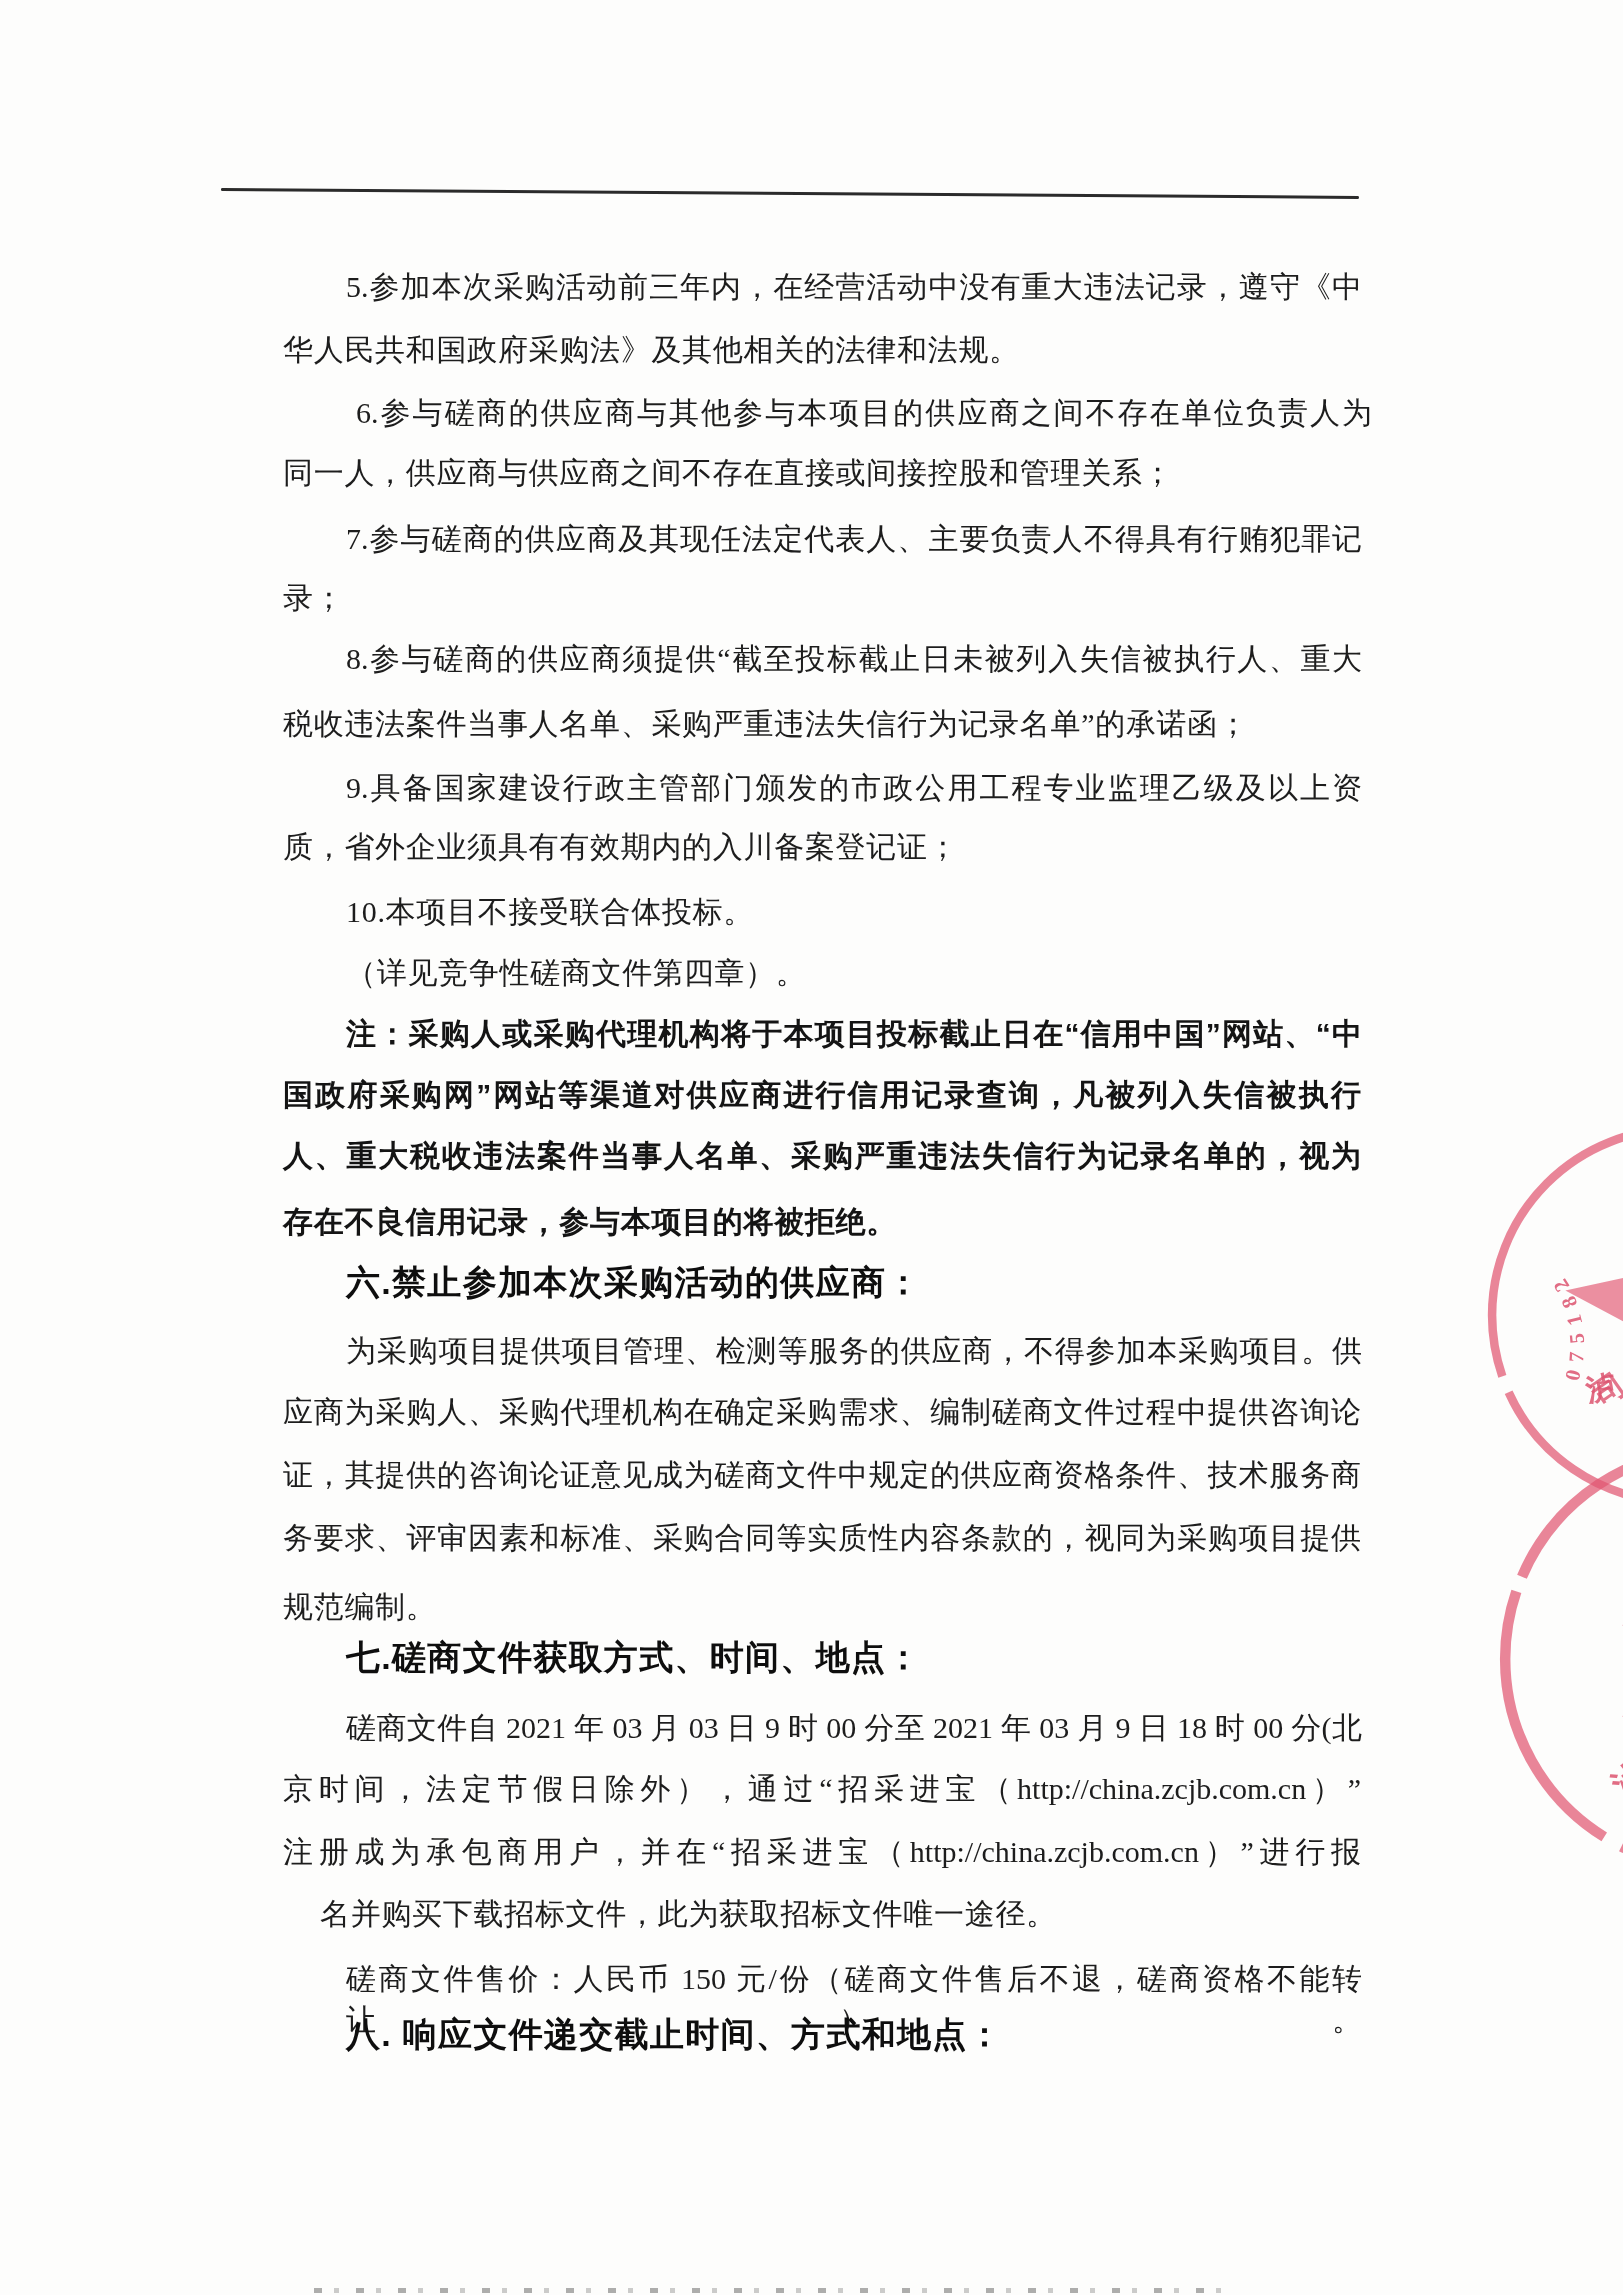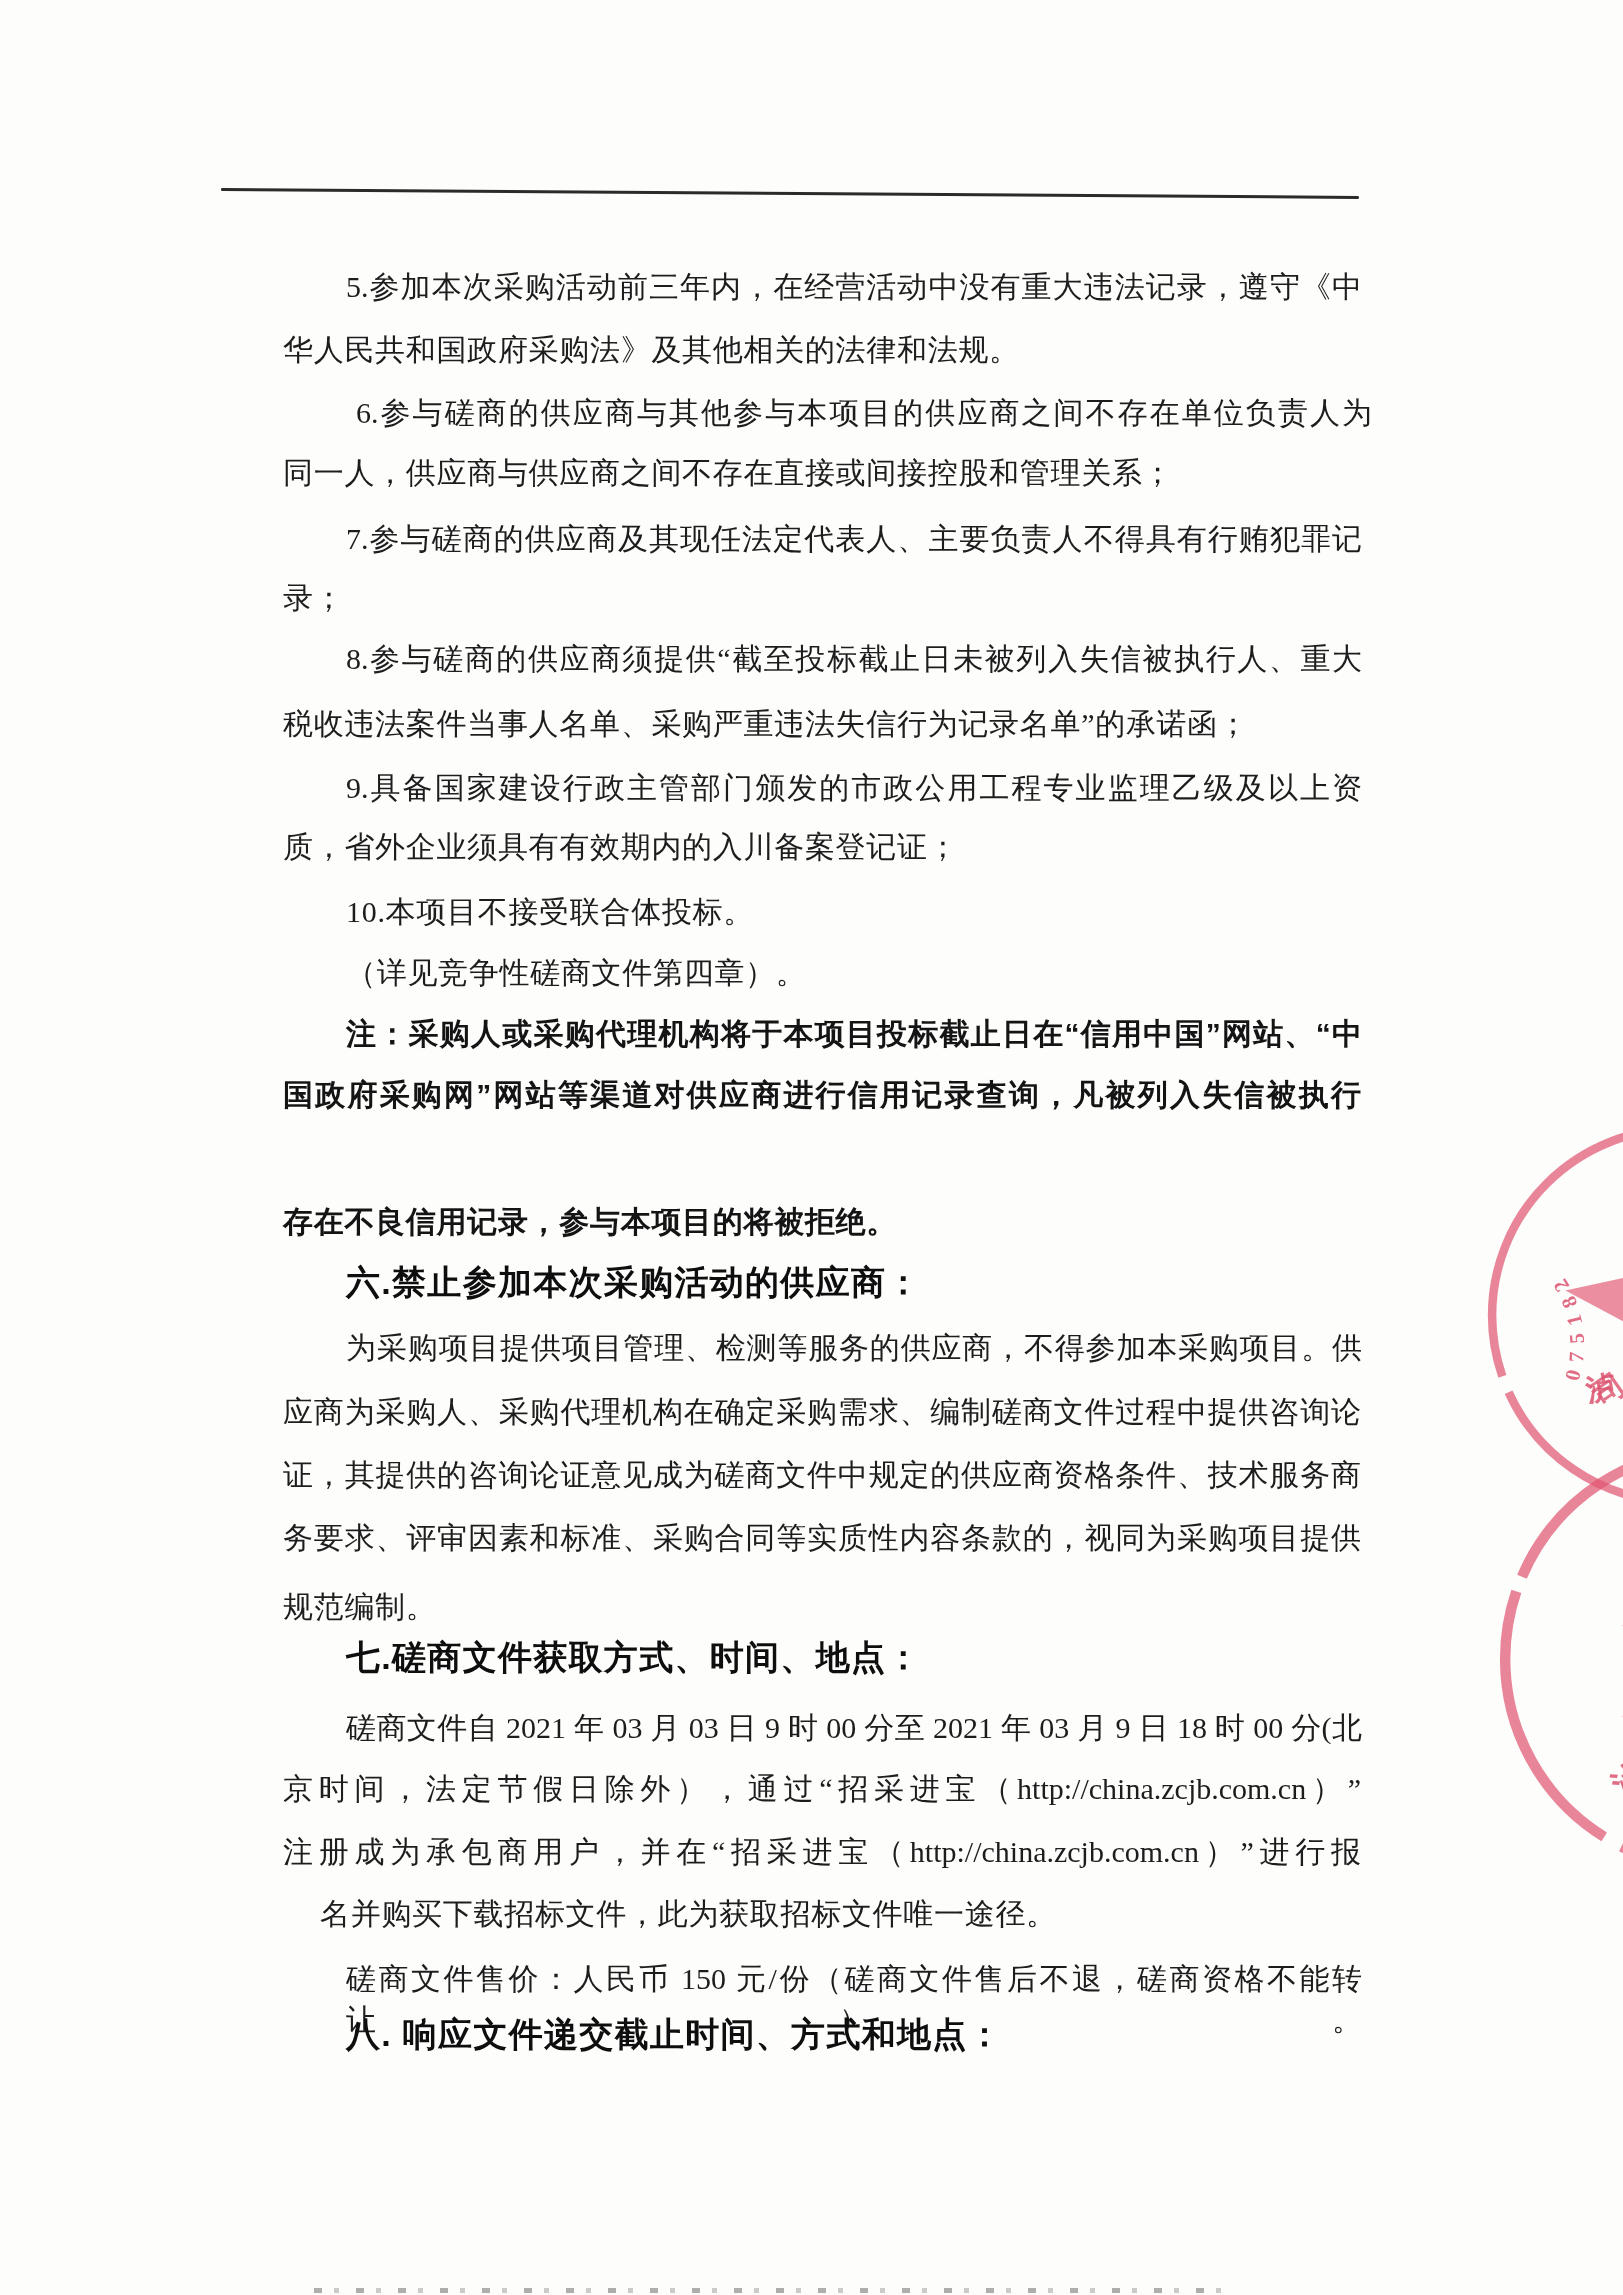--- a/index.html
+++ b/index.html
@@ -59,23 +59,24 @@
       <div class="line body indent fill" style="top: 502px;">7.参与磋商的供应商及其现任法定代表人、主要负责人不得具有行贿犯罪记</div>
       <div class="line body" style="top: 561px;">录；</div>
       <div class="line body indent fill" style="top: 622px;">8.参与磋商的供应商须提供“截至投标截止日未被列入失信被执行人、重大</div>
       <div class="line body" style="top: 687px;">税收违法案件当事人名单、采购严重违法失信行为记录名单”的承诺函；</div>
       <div class="line body indent fill" style="top: 751px;">9.具备国家建设行政主管部门颁发的市政公用工程专业监理乙级及以上资</div>
       <div class="line body" style="top: 810px;">质，省外企业须具有有效期内的入川备案登记证；</div>
       <div class="line body indent" style="top: 875px;">10.本项目不接受联合体投标。</div>
       <div class="line body indent" style="top: 936px;">（详见竞争性磋商文件第四章）。</div>
       <div class="line bold indent fill" style="top: 997px;">注：采购人或采购代理机构将于本项目投标截止日在“信用中国”网站、“中</div>
       <div class="line bold fill" style="top: 1058px;">国政府采购网”网站等渠道对供应商进行信用记录查询，凡被列入失信被执行</div>
+      <div class="line bold fill" style="top: 1119px;">人、重大税收违法案件当事人名单、采购严重违法失信行为记录名单的，视为</div>
       <div class="line bold" style="top: 1185px;">存在不良信用记录，参与本项目的将被拒绝。</div>
       <div class="line heading indent" style="top: 1246px;">六.禁止参加本次采购活动的供应商：</div>
-      <div class="line body indent fill" style="top: 1314px; font-family: Liberation Mono, monospace;">为采购项目提供项目管理、检测等服务的供应商，不得参加本采购项目。供</div>
+      <div class="line body indent fill" style="top: 1314px;">为采购项目提供项目管理、检测等服务的供应商，不得参加本采购项目。供</div>
       <div class="line body fill" style="top: 1375px;">应商为采购人、采购代理机构在确定采购需求、编制磋商文件过程中提供咨询论</div>
       <div class="line body fill" style="top: 1438px;">证，其提供的咨询论证意见成为磋商文件中规定的供应商资格条件、技术服务商</div>
       <div class="line body fill" style="top: 1501px;">务要求、评审因素和标准、采购合同等实质性内容条款的，视同为采购项目提供</div>
       <div class="line body" style="top: 1562px; margin-top: 8px;">规范编制。</div>
       <div class="line heading indent" style="top: 1621px;">七.磋商文件获取方式、时间、地点：</div>
       <div class="line body indent fill" style="top: 1691px;">磋商文件自 2021 年 03 月 03 日 9 时 00 分至 2021 年 03 月 9 日 18 时 00 分(北</div>
       <div class="line body fill" style="top: 1752px;">京时间，法定节假日除外），通过“招采进宝（http://china.zcjb.com.cn）”</div>
       <div class="line body fill" style="top: 1815px;">注册成为承包商用户，并在“招采进宝（http://china.zcjb.com.cn）”进行报</div>
       <div class="line body" style="top: 1877px; margin-left: 37px;">名并购买下载招标文件，此为获取招标文件唯一途径。</div>
       <div class="line body indent fill" style="top: 1942px;">磋商文件售价：人民币 150 元/份（磋商文件售后不退，磋商资格不能转让）。</div>

